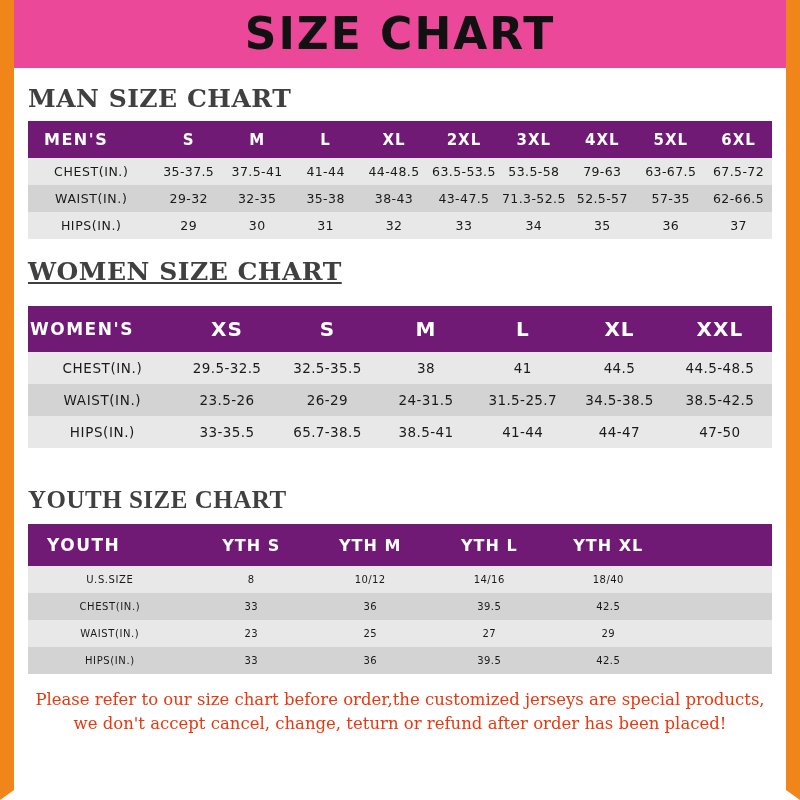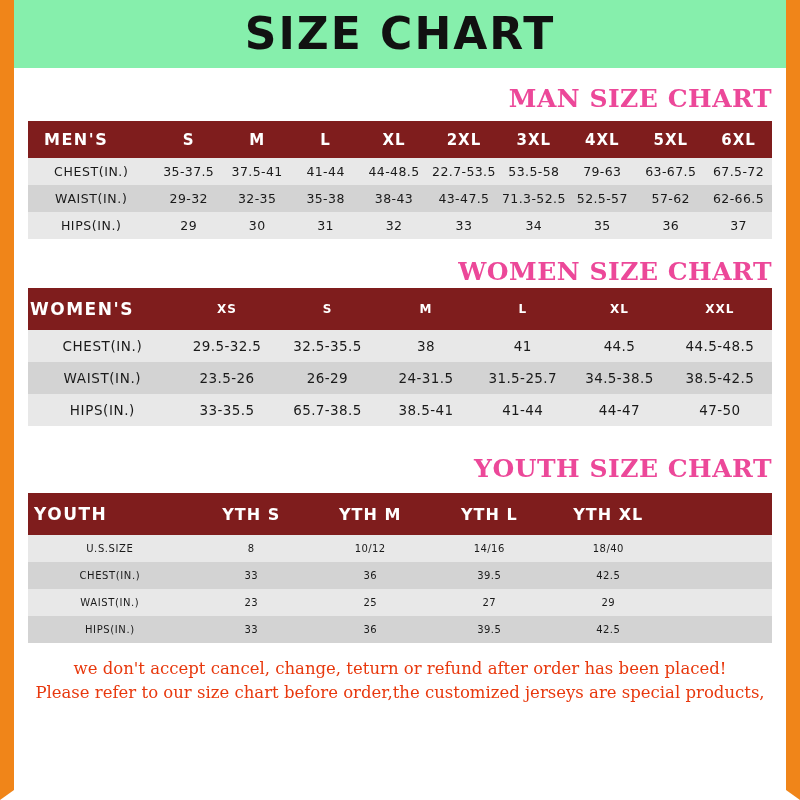--- a/index.html
+++ b/index.html
@@ -19,21 +19,21 @@
     height: 800px;
     background: #ffffff;
     box-sizing: border-box;
     border-left: 14px solid #f08519;
     border-right: 14px solid #f08519;
     border-bottom: 10px solid #ffffff;
     display: flex;
     flex-direction: column;
   }
   .banner {
-    background: #86efac;
+    background: #ec4899;
     height: 68px;
     display: flex;
     align-items: center;
     justify-content: center;
     flex: none;
   }
   .banner-title {
     font-family: "DejaVu Sans", sans-serif;
     font-weight: bold;
     font-size: 44px;
@@ -42,43 +42,43 @@
     line-height: 1;
   }
   .content {
     flex: 1;
     padding: 0 14px;
     box-sizing: border-box;
     display: flex;
     flex-direction: column;
   }
   .section-title {
-    text-align: right;
+    text-align: left;
     font-family: "DejaVu Serif", serif;
     font-weight: bold;
     font-size: 25px;
-    color: #ec4899;
+    color: #404040;
     letter-spacing: 0.5px;
   }
   .t1 { margin-top: 16px; margin-bottom: 8px; }
-  .t2 { margin-top: 18px; margin-bottom: 2px; }
-  .t3 { margin-top: 28px; margin-bottom: 10px; }
+  .t2 { margin-top: 18px; margin-bottom: 20px; text-decoration: underline; }
+  .t3 { margin-top: 38px; margin-bottom: 10px; font-family: Liberation Serif, serif; }
 
   table.size-table {
     width: 100%;
     border-collapse: collapse;
     table-layout: fixed;
   }
   table.size-table td, table.size-table th {
     text-align: center;
     font-family: "DejaVu Sans", sans-serif;
   }
   
   .hdr-row {
-    background: #7f1d1d;
+    background: #701a75;
     color: #ffffff;
   }
   .hdr-row th {
     font-size: 15px;
     font-weight: bold;
     padding: 9px 2px;
     letter-spacing: 1px;
   }
   .hdr-row th.first {
     text-align: left;
@@ -93,25 +93,25 @@
     letter-spacing: 0.4px;
   }
   .body-row td.first {
     font-size: 12.5px;
     letter-spacing: 0.6px;
   }
   .row-light { background: #e8e8e8; }
   .row-dark  { background: #d3d3d3; }
 
   
-  .tbl-women .hdr-row th { font-size: 12px; padding: 11px 2px; }
+  .tbl-women .hdr-row th { font-size: 20px; padding: 11px 2px; }
   .tbl-women .hdr-row th.first { font-size: 17px; }
   .tbl-women .body-row td { font-size: 13.5px; padding: 8px 2px; }
 
-  .tbl-youth .hdr-row th { font-size: 16px; padding: 11px 6px; }
+  .tbl-youth .hdr-row th { font-size: 16px; padding: 11px 19px; }
   .tbl-youth .hdr-row th.first { font-size: 17px; }
   .tbl-youth .body-row td { font-size: 10px; padding: 8px 2px; }
 
   .note {
     margin-top: 14px;
     text-align: center;
     color: #e8380d;
     font-family: "DejaVu Serif", serif;
     font-size: 16.5px;
     line-height: 1.45;
@@ -156,36 +156,36 @@
         <th>4XL</th>
         <th>5XL</th>
         <th>6XL</th>
       </tr>
       <tr class="body-row row-light">
         <td class="first">CHEST(IN.)</td>
         <td>35-37.5</td>
         <td>37.5-41</td>
         <td>41-44</td>
         <td>44-48.5</td>
-        <td>22.7-53.5</td>
+        <td>63.5-53.5</td>
         <td>53.5-58</td>
         <td>79-63</td>
         <td>63-67.5</td>
         <td>67.5-72</td>
       </tr>
       <tr class="body-row row-dark">
         <td class="first">WAIST(IN.)</td>
         <td>29-32</td>
         <td>32-35</td>
         <td>35-38</td>
         <td>38-43</td>
         <td>43-47.5</td>
         <td>71.3-52.5</td>
         <td>52.5-57</td>
-        <td>57-62</td>
+        <td>57-35</td>
         <td>62-66.5</td>
       </tr>
       <tr class="body-row row-light">
         <td class="first">HIPS(IN.)</td>
         <td>29</td>
         <td>30</td>
         <td>31</td>
         <td>32</td>
         <td>33</td>
         <td>34</td>
@@ -295,18 +295,18 @@
         <td>33</td>
         <td>36</td>
         <td>39.5</td>
         <td>42.5</td>
         <td></td>
       </tr>
     </tbody>
       </table>
 
     <div class="note">
+      <div>Please refer to our size chart before order,the customized jerseys are special products,</div>
       <div>we don't accept cancel, change, teturn or refund after order has been placed!</div>
-      <div>Please refer to our size chart before order,the customized jerseys are special products,</div>
     </div>
 
   </div>
 </div>
 
 </body></html>

